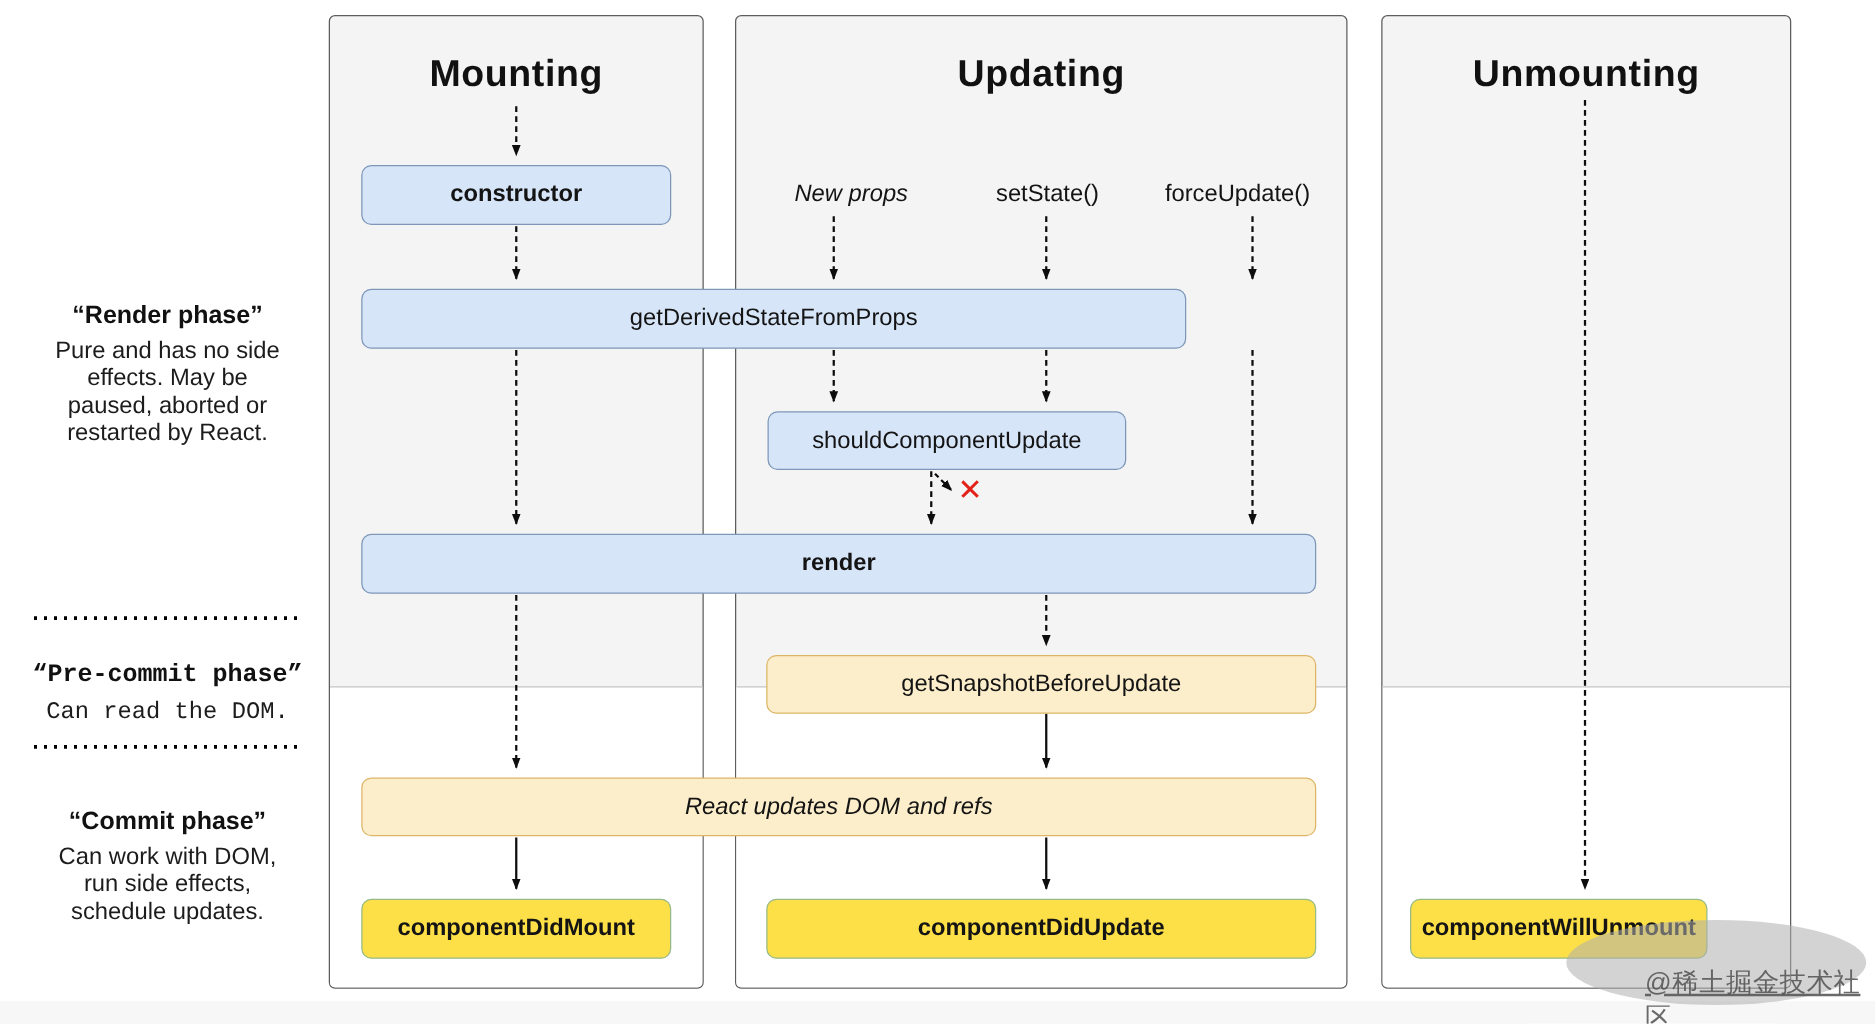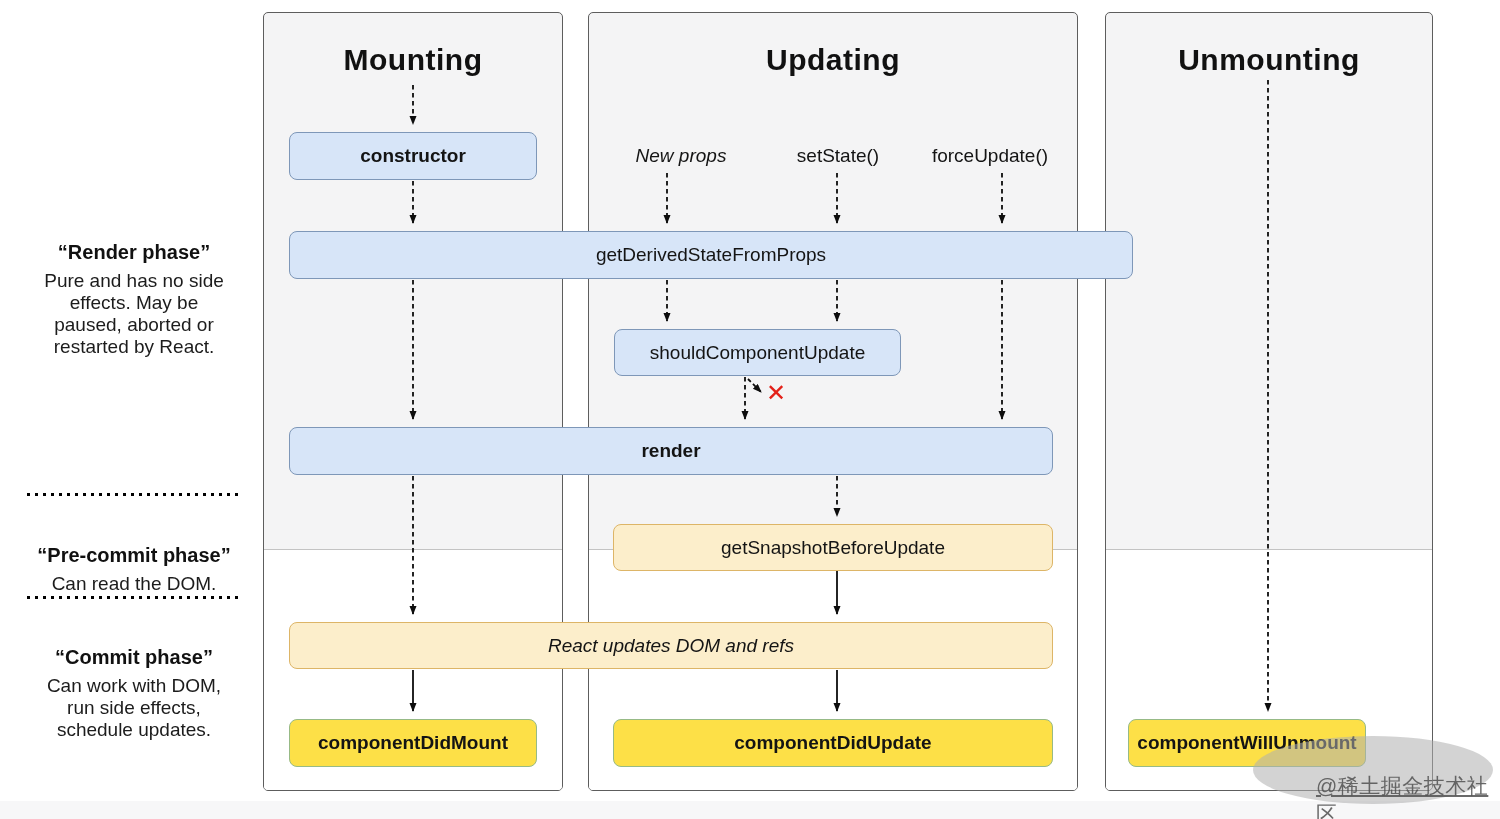--- a/index.html
+++ b/index.html
@@ -24,21 +24,21 @@
     position: absolute; top: 30px; left: 0; right: 0;
     text-align: center; font-size: 30px; font-weight: 700; color: #111;
     letter-spacing: 0.5px;
   }
 
   
   .phase-block { position: absolute; width: 222px; left: 23px; text-align: center; }
   .phase-title { font-size: 20px; font-weight: 700; color: #111; }
   .phase-desc  { font-size: 19px; line-height: 22px; color: #1c1c1c; margin: 6px auto 0; width: 200px; }
   .render-block    { top: 241px; }
-  .precommit-block { top: 544px; }
+  .precommit-block { top: 529px; font-family: Liberation Mono, monospace; }
   .commit-block    { top: 646px; }
   .dotted-divider {
     position: absolute; left: 27px; width: 213px; height: 3px;
     background-image: repeating-linear-gradient(to right, #000 0 3px, transparent 3px 8px);
   }
   .divider-1 { top: 493px; }
   .divider-2 { top: 596px; }
 
   
   .lc-box {
@@ -46,21 +46,21 @@
     display: flex; align-items: center; justify-content: center;
     font-size: 19px; color: #141414; z-index: 3;
   }
   .lc-blue   { background: #d7e5f8; border: 1.5px solid #7e97b8; }
   .lc-yellow { background: #fceecb; border: 1.5px solid #ddb567; }
   .lc-green  { background: #fde047; border: 1.5px solid #97ba86; }
   .bold   { font-weight: 700; }
   .italic { font-style: italic; }
 
   .box-constructor  { left: 289px;  top: 132px; width: 248px; }
-  .box-gdsfp        { left: 289px;  top: 231px; width: 844px; text-align: right; }
+  .box-gdsfp        { left: 289px;  top: 231px; width: 660px; text-align: right; }
   .box-scu          { left: 614px;  top: 329px; width: 287px; height: 47px; }
   .box-render       { left: 289px;  top: 427px; width: 764px; }
   .box-gsbu         { left: 613px;  top: 524px; width: 440px; height: 47px; }
   .box-react-updates{ left: 289px;  top: 622px; width: 764px; height: 47px; }
   .box-cdm          { left: 289px;  top: 719px; width: 248px; }
   .box-cdu          { left: 613px;  top: 719px; width: 440px; }
   .box-cwu          { left: 1128px; top: 719px; width: 238px; }
 
   
   .trigger-label {

